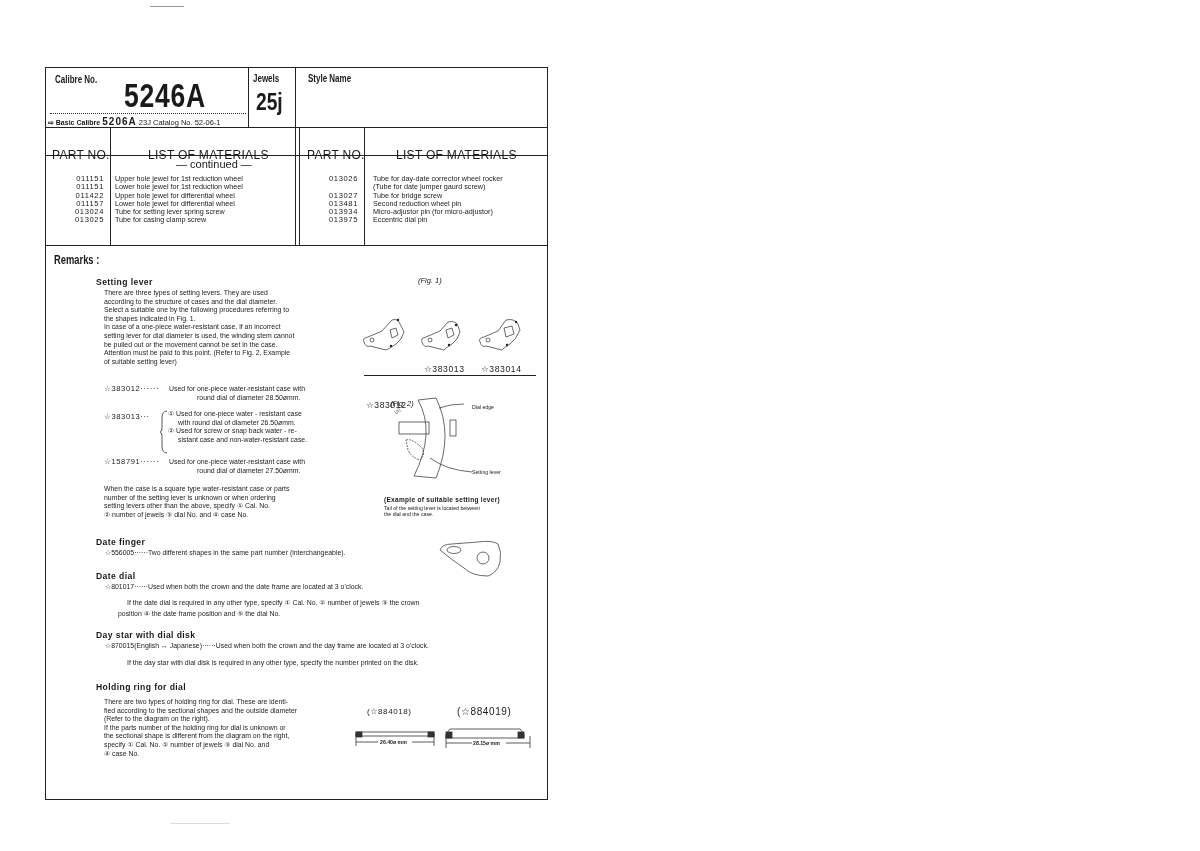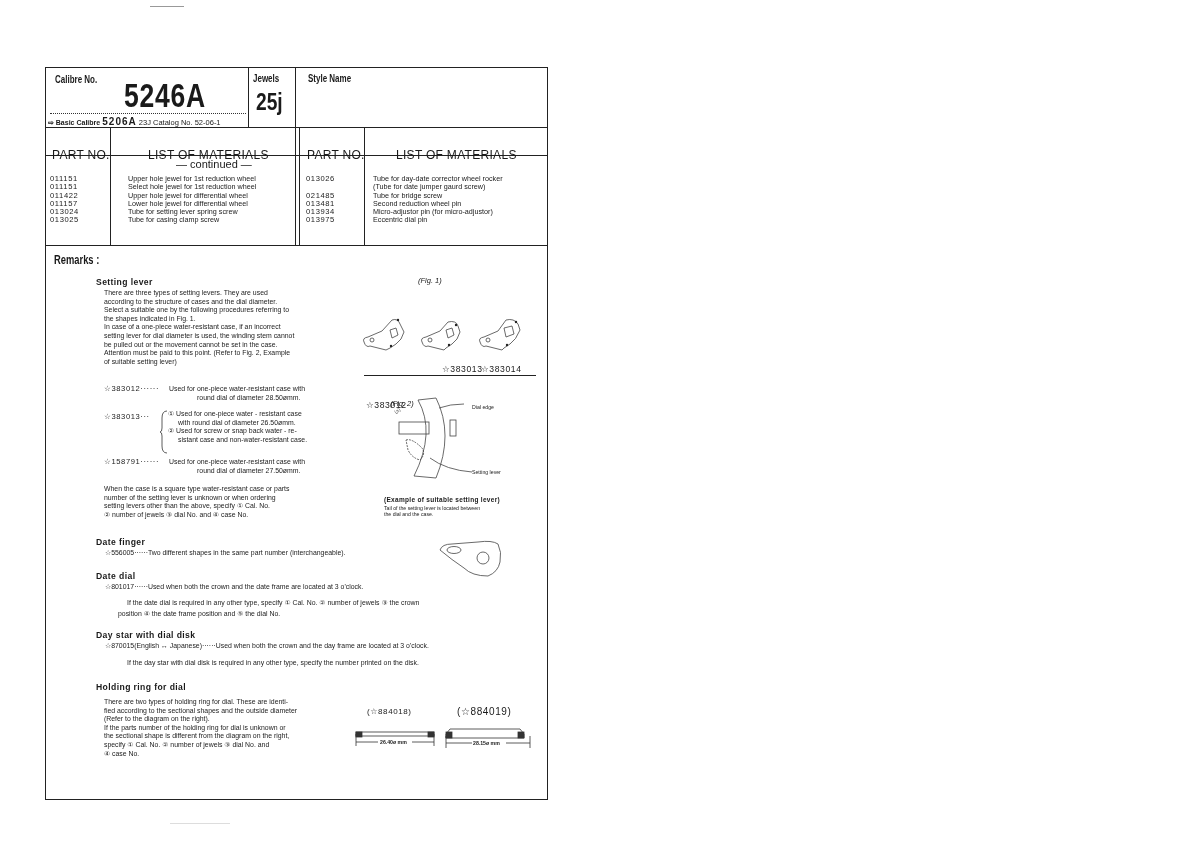--- a/index.html
+++ b/index.html
@@ -17,21 +17,21 @@
     .calibre-label { left: 55px; top: 74px; font-size: 10px; font-weight: bold; transform: scaleX(0.8); transform-origin: left top; }
     .calibre-no { left: 124px; top: 76px; font-size: 34px; font-weight: bold; letter-spacing: 1px; transform: scaleX(0.78); transform-origin: left top; }
     .jewels-label { left: 253px; top: 73px; font-size: 10px; font-weight: bold; transform: scaleX(0.8); transform-origin: left top; }
     .jewels-val { left: 256px; top: 88px; font-size: 24px; font-weight: bold; transform: scaleX(0.8); transform-origin: left top; }
     .style-label { left: 308px; top: 73px; font-size: 10px; font-weight: bold; transform: scaleX(0.8); transform-origin: left top; }
     .dotted { position: absolute; left: 50px; top: 113px; width: 196px; border-top: 1.5px dotted #333; }
     .basic { left: 48px; top: 116px; font-size: 7.5px; white-space: nowrap; }
     .basic b.big { font-size: 10px; letter-spacing: 1px; }
     .hdr { font-size: 12px; letter-spacing: 0.3px; margin-top: 13px; }
     .cell { font-size: 7.2px; line-height: 8.3px; white-space: nowrap; }
-    .pn { font-size: 7.6px; line-height: 8.3px; letter-spacing: 0.6px; white-space: nowrap; }
+    .pn { font-size: 7.6px; line-height: 8.3px; letter-spacing: 0.6px; text-align: right; white-space: nowrap; }
     .remarks { left: 54px; top: 253px; font-size: 12px; font-weight: bold; transform: scaleX(0.78); transform-origin: left top; }
     .sec-title { font-size: 8.6px; font-weight: bold; letter-spacing: 0.4px; white-space: nowrap; }
     .para { font-size: 6.9px; line-height: 8.6px; white-space: nowrap; color: #222; }
     .star-code { letter-spacing: 0.6px; font-size: 7.6px; }
     .fig-cap { font-size: 7.5px; white-space: nowrap; font-style: italic; }
     .fig-code { font-size: 8.6px; letter-spacing: 0.6px; white-space: nowrap; }
     .small { font-size: 5.2px; line-height: 6.4px; white-space: nowrap; }
     .ex-title { font-size: 6.5px; font-weight: bold; letter-spacing: 0.3px; white-space: nowrap; }
     svg { position: absolute; overflow: visible; }
     .noise { position: absolute; border-top: 1px solid #bbb; }
@@ -72,33 +72,33 @@
 <div class="abs cell" style="left:176px;top:160px;font-size:11px;">— continued —</div>
 
 <div class="abs" style="left:50px;top:175px;width:54px;">
   <div class="pn">011151</div>
   <div class="pn">011151</div>
   <div class="pn">011422</div>
   <div class="pn">011157</div>
   <div class="pn">013024</div>
   <div class="pn">013025</div>
 </div>
-<div class="abs" style="left:128px;top:175px;">
+<div class="abs" style="left:115px;top:175px;">
   <div class="cell">Upper hole jewel for 1st reduction wheel</div>
-  <div class="cell">Select hole jewel for 1st reduction wheel</div>
+  <div class="cell">Lower hole jewel for 1st reduction wheel</div>
   <div class="cell">Upper hole jewel for differential wheel</div>
   <div class="cell">Lower hole jewel for differential wheel</div>
   <div class="cell">Tube for setting lever spring screw</div>
   <div class="cell">Tube for casing clamp screw</div>
 </div>
 
 <div class="abs" style="left:306px;top:175px;width:52px;">
   <div class="pn">013026</div>
   <div class="pn">&nbsp;</div>
-  <div class="pn">021485</div>
+  <div class="pn">013027</div>
   <div class="pn">013481</div>
   <div class="pn">013934</div>
   <div class="pn">013975</div>
 </div>
 <div class="abs" style="left:373px;top:175px;">
   <div class="cell">Tube for day-date corrector wheel rocker</div>
   <div class="cell">(Tube for date jumper gaurd screw)</div>
   <div class="cell">Tube for bridge screw</div>
   <div class="cell">Second reduction wheel pin</div>
   <div class="cell">Micro-adjustor pin (for micro-adjustor)</div>
@@ -166,21 +166,21 @@
   <g fill="#222">
       <circle cx="31" cy="28" r="1.2"></circle>
       <circle cx="38" cy="2" r="1.2"></circle>
       <circle cx="89" cy="27" r="1.2"></circle>
       <circle cx="96" cy="7" r="1.2"></circle>
       <circle cx="147" cy="27" r="1.2"></circle>
       <circle cx="156" cy="4" r="1.2"></circle>
     </g>
 </svg>
 <div class="abs fig-code" style="left:366px;top:364px;margin-top:36px;">☆383012</div>
-<div class="abs fig-code" style="left:424px;top:364px;margin-left:18px;">☆383013</div>
+<div class="abs fig-code" style="left:424px;top:364px;">☆383013</div>
 <div class="abs fig-code" style="left:481px;top:364px;">☆383014</div>
 <div class="hline" style="left:364px;top:375px;width:172px;border-top-width:1px;"></div>
 
 <div class="abs fig-cap" style="left:390px;top:385px;margin-top:14px;">(Fig. 2)</div>
 <svg style="left:392px;top:398px;" width="120" height="80">
   <g fill="none" stroke="#444" stroke-width="0.8">
     <path d="M26 2 Q44 34 22 78"></path>
     <path d="M44 0 Q62 36 44 80"></path>
     <line x1="26" y1="2" x2="44" y2="0"></line>
     <line x1="22" y1="78" x2="44" y2="80"></line>

